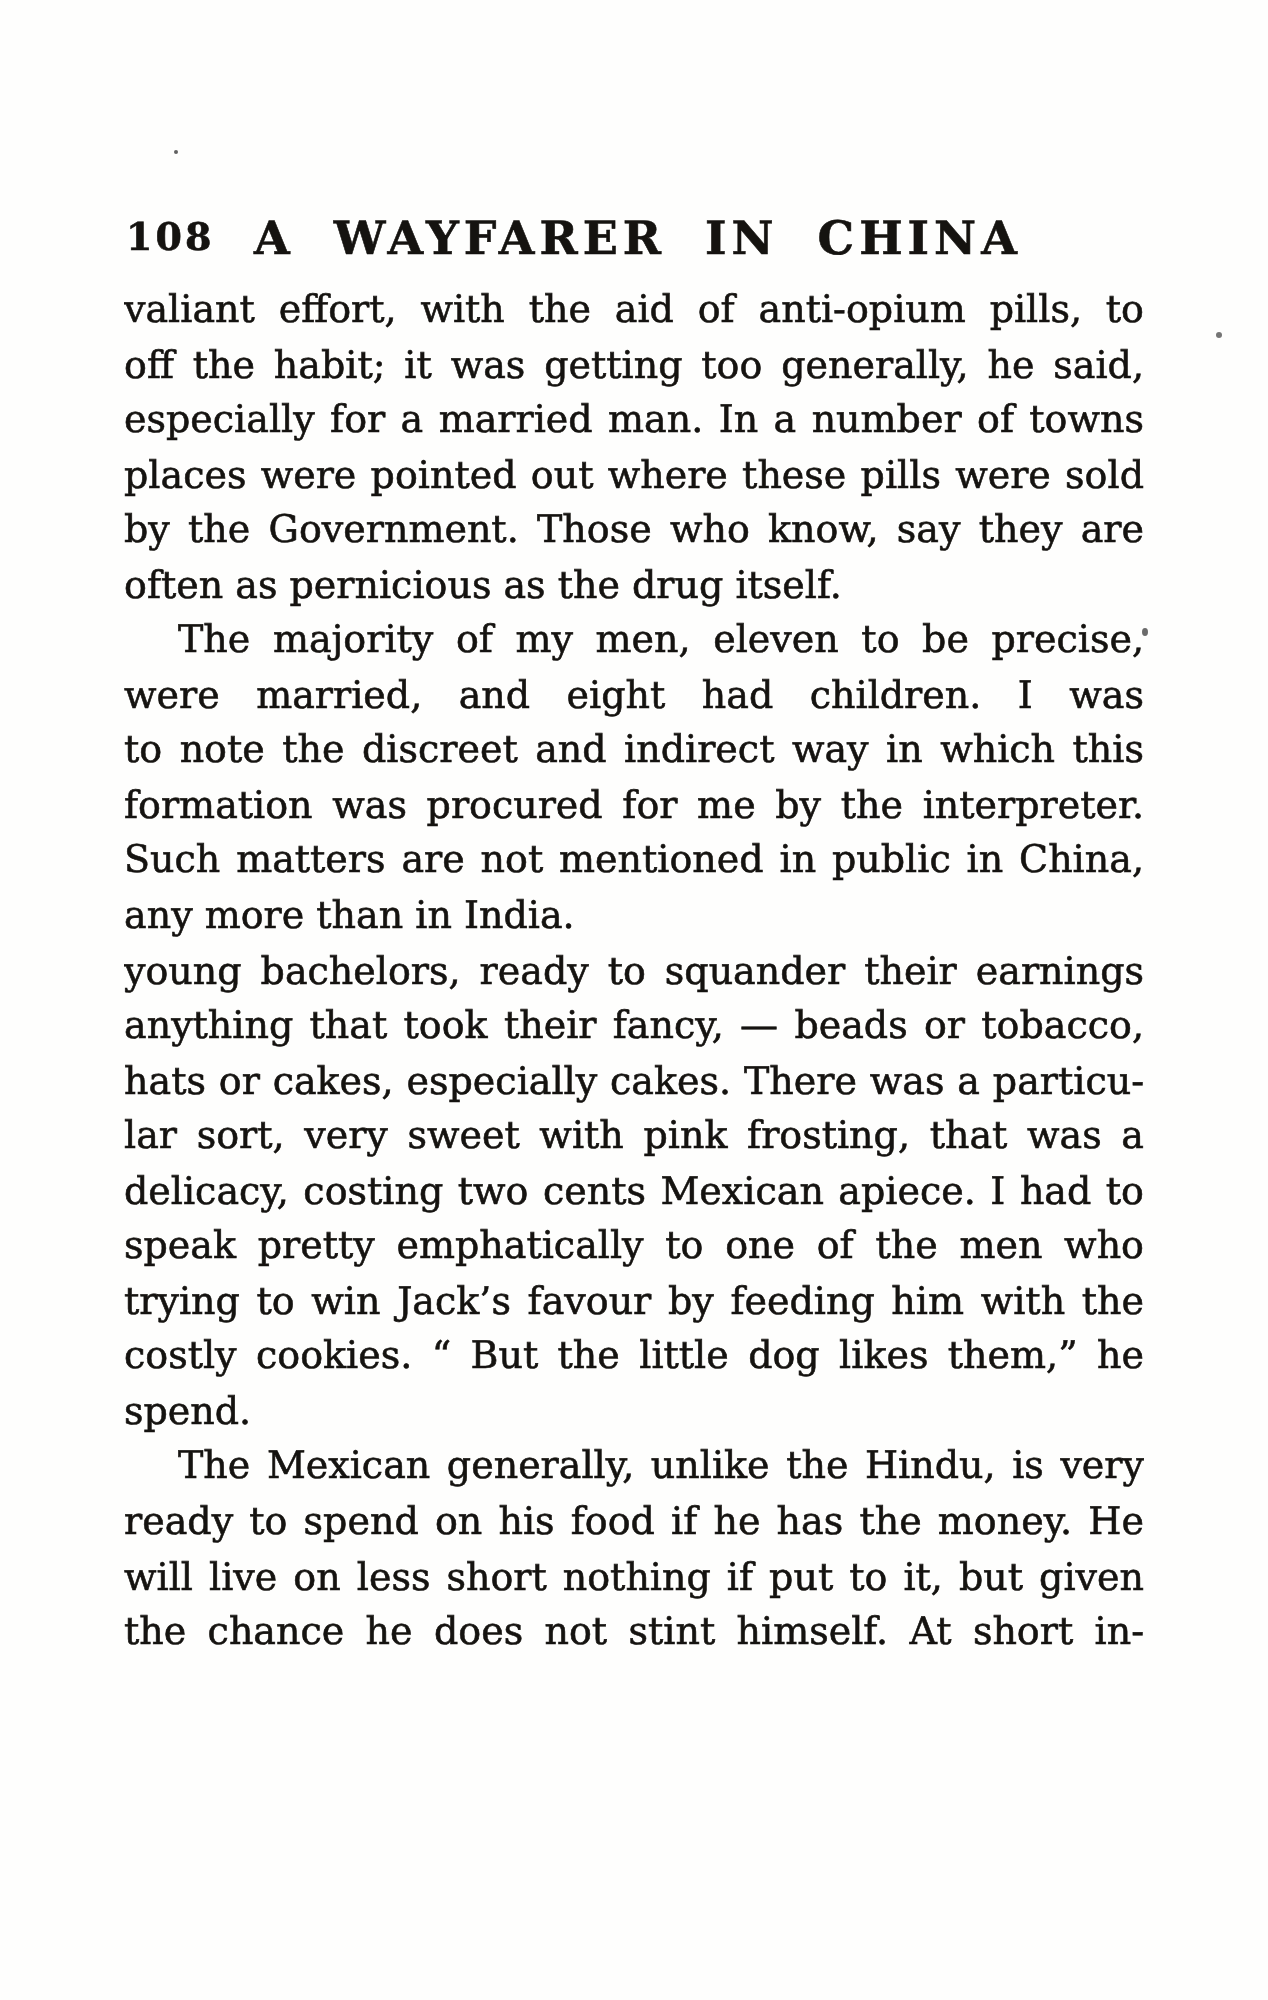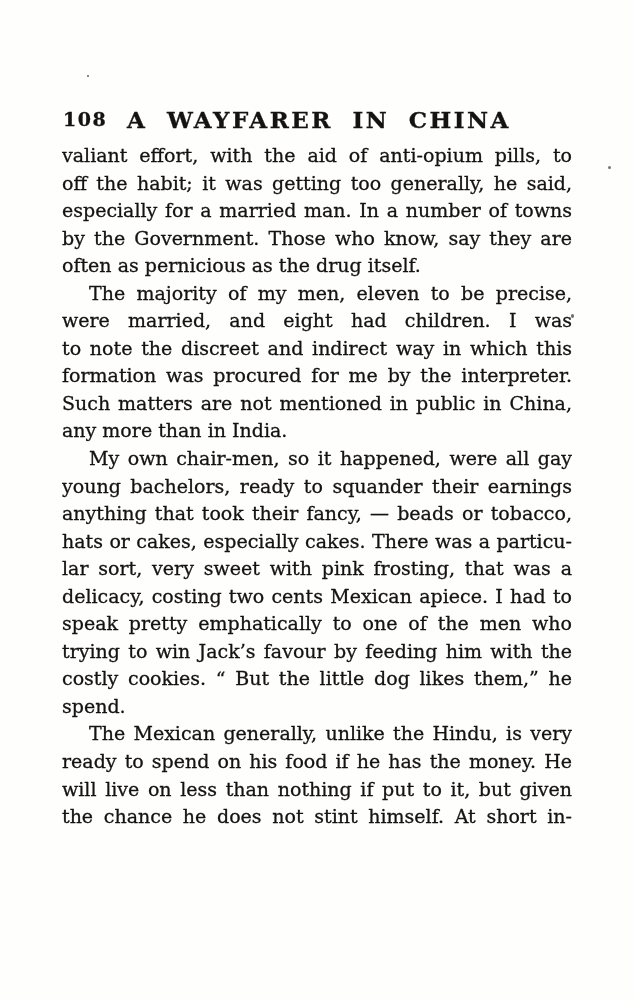--- a/index.html
+++ b/index.html
@@ -81,41 +81,41 @@
 
   <div class="running-head">
     <span class="page-number">108</span>
     <div class="head-title">A WAYFARER IN CHINA</div>
   </div>
 
   <div class="text-block">
       <div class="line">valiant effort, with the aid of anti-opium pills, to break</div>
       <div class="line">off the habit; it was getting too generally, he said,</div>
       <div class="line">especially for a married man. In a number of towns</div>
+      <div class="line">places were pointed out where these pills were sold</div>
       <div class="line">by the Government. Those who know, say they are</div>
       <div class="line lastline">often as pernicious as the drug itself.</div>
       <div class="line indent">The majority of my men, eleven to be precise,</div>
       <div class="line">were married, and eight had children. I was interested</div>
       <div class="line">to note the discreet and indirect way in which this in-</div>
       <div class="line">formation was procured for me by the interpreter.</div>
       <div class="line">Such matters are not mentioned in public in China,</div>
       <div class="line lastline">any more than in India.</div>
-      <div class="line indent">My own chair-men, so it happened, were all gay</div>
       <div class="line">young bachelors, ready to squander their earnings on</div>
       <div class="line">anything that took their fancy, — beads or tobacco,</div>
       <div class="line">hats or cakes, especially cakes. There was a particu-</div>
       <div class="line">lar sort, very sweet with pink frosting, that was a great</div>
       <div class="line">delicacy, costing two cents Mexican apiece. I had to</div>
       <div class="line">speak pretty emphatically to one of the men who was</div>
       <div class="line">trying to win Jack’s favour by feeding him with the</div>
       <div class="line">costly cookies. “ But the little dog likes them,” he</div>
       <div class="line lastline">spend.</div>
       <div class="line indent">The Mexican generally, unlike the Hindu, is very</div>
       <div class="line">ready to spend on his food if he has the money. He</div>
-      <div class="line">will live on less than nothing if put to it, but given</div>
+      <div class="line">will live on less short nothing if put to it, but given</div>
       <div class="line">the chance he does not stint himself. At short in-</div>
     </div>
 
   <div class="speck speck-1"></div>
   <div class="speck speck-2"></div>
   <div class="speck speck-3"></div>
 
 </div>
 
 </body></html>

